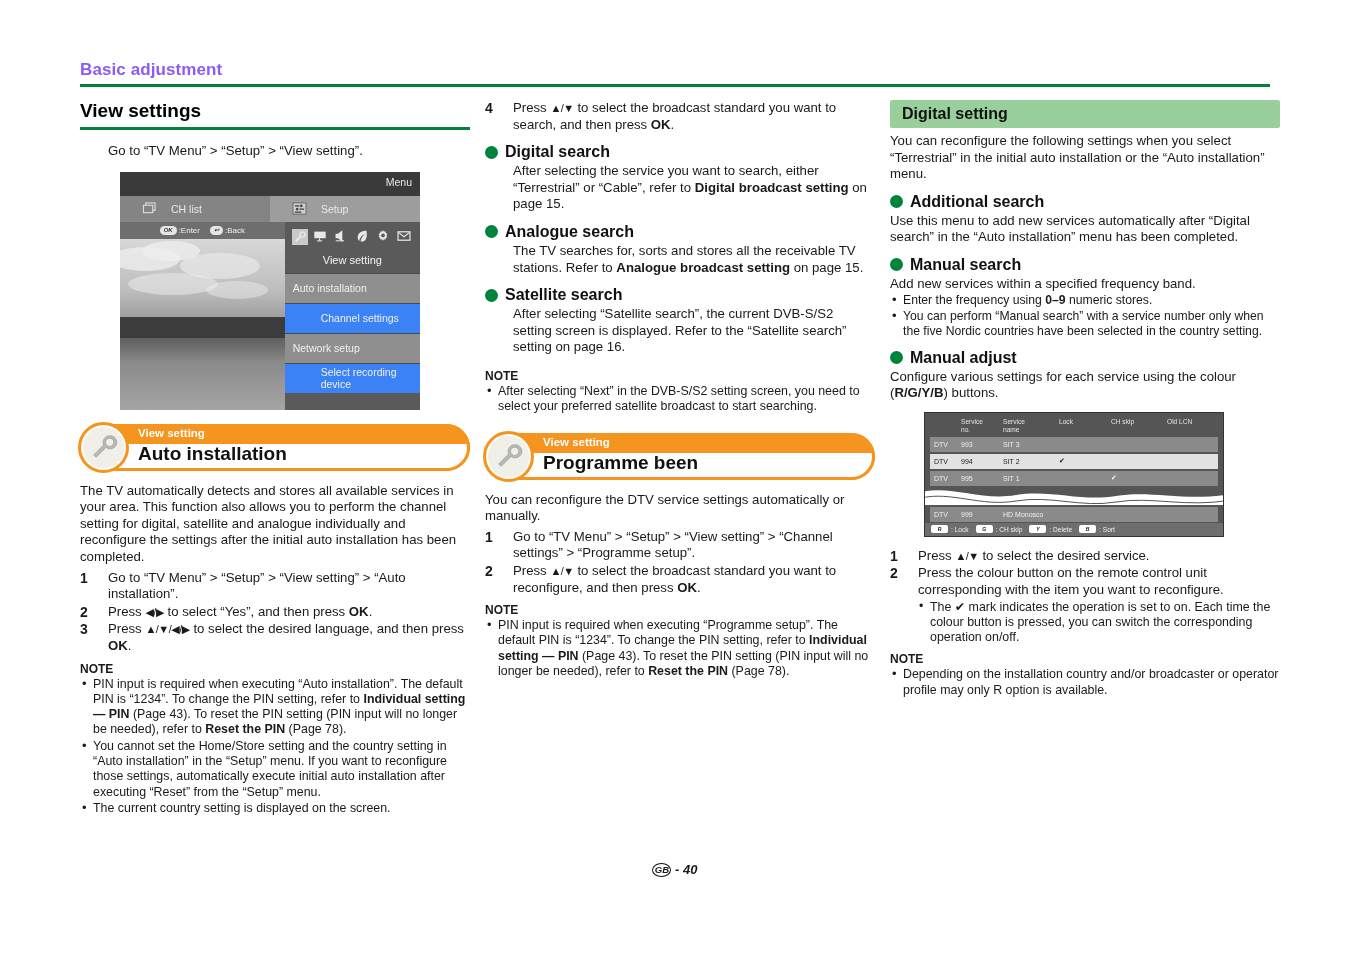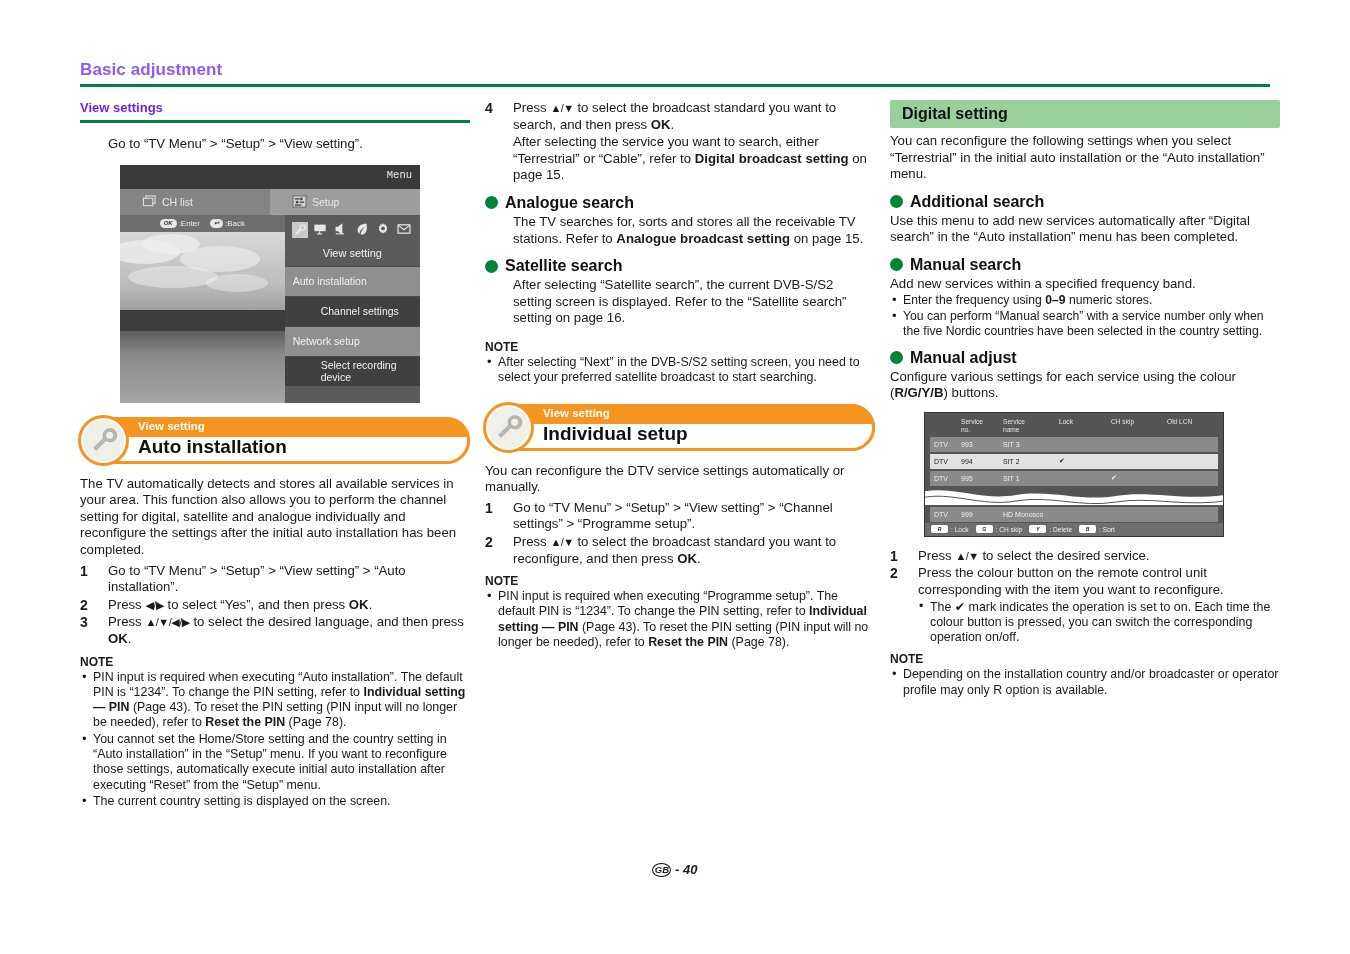--- a/index.html
+++ b/index.html
@@ -25,21 +25,21 @@
   }
 
   .cols { position:absolute; left:0; top:100px; width:1350px; }
   .col { position:absolute; top:0; width:390px; }
   .col1 { left:80px; }
   .col2 { left:485px; }
   .col3 { left:890px; }
 
   
   .h1-green {
-    font-size:13px; font-weight:bold; color:#6d28d9; padding-bottom:5px;
+    font-size:19px; font-weight:bold; color:#000000; padding-bottom:5px;
   }
   .h1-rule { height:3px; background:#00843d; width:100%; margin-bottom:13px; }
 
   .band-green {
     background:#98cf9b; padding:5px 12px; font-size:16px; font-weight:bold;
     color:#111; border-radius:2px;
   }
   .band-orange {
     background:#f6b councils;
   }
@@ -121,25 +121,25 @@
   
   .tvshot {
     width:300px; height:238px; margin:12px 0 0 40px;
     position:relative; background:#4a4a4a; font-size:0;
   }
   .tv-titlebar {
     height:24px; background:#3a3a3a; position:relative;
   }
   .tv-titlebar .mlabel {
     position:absolute; right:8px; top:4px; color:#e8e8e8;
-    font-size:10.5px; font-family:Liberation Mono, monospace;
+    font-size:10.5px; font-family:Liberation Sans, sans-serif;
   }
   .tv-tabs { display:flex; height:26px; }
   .tv-tab {
-    flex:1; display:flex; align-items:center; gap:5px; padding-left:22px;
+    flex:1; display:flex; align-items:center; gap:14px; padding-left:22px;
     font-size:10.5px; color:#e9e9e9; font-family:"Liberation Sans", sans-serif;
   }
   .tv-tab.left { background:#848484; }
   .tv-tab.right { background:#9d9d9d; }
   .tv-icon-sq {
     width:15px; height:13px; flex:0 0 auto; position:relative;
   }
   .tv-body { display:flex; height:188px; }
   .tv-left { width:180px; position:relative; }
   .tv-hint {
@@ -175,21 +175,21 @@
   .tv-vs-label {
     text-align:center; color:#f2f2f2; font-size:11px; padding:2px 0 7px 0;
     font-family:"Liberation Sans", sans-serif;
   }
   .tv-item {
     height:30px; display:flex; align-items:center; padding-left:8px;
     font-size:10.5px; color:#f0f0f0; font-family:"Liberation Sans", sans-serif;
     border-top:1px solid #4a4a4a;
   }
   .tv-item.a { background:#8f8f8f; }
-  .tv-item.b { background:#404040;padding-left:36px; }
+  .tv-item.b { background:#3b82f6;padding-left:36px; }
 
   
   .svcshot {
     width:300px; height:125px; margin:10px 0 0 34px;
     background:#555; position:relative; border:1px solid #333;
     overflow:hidden;
   }
   .svc-head {
     display:flex; padding:5px 0 3px 0; color:#e3e3e3; font-size:6.6px;
     font-family:"Liberation Sans", sans-serif;
@@ -397,20 +397,24 @@
 
   <div class="col col2">
 
     <div class="steps" style="margin-top:0">
       <div class="step">
         <div class="num">4</div>
         <div class="txt"><span>Press </span><span class="arrow">▲/▼</span><span> to select the broadcast standard you want to search, and then press </span><b>OK</b><span>.</span></div>
       </div>
     </div>
 
+    <div class="h2-dot">
+      <span class="dot"></span>
+      <span>Digital search</span>
+    </div>
     <p class="body indent"><span>After selecting the service you want to search, either “Terrestrial” or “Cable”, refer to </span><b>Digital broadcast setting</b><span> on page 15.</span></p>
 
     <div class="h2-dot">
       <span class="dot"></span>
       <span>Analogue search</span>
     </div>
     <p class="body indent"><span>The TV searches for, sorts and stores all the receivable TV stations. Refer to </span><b>Analogue broadcast setting</b><span> on page 15.</span></p>
 
     <div class="h2-dot">
       <span class="dot"></span>
@@ -426,21 +430,21 @@
     <div class="pill" style="margin-top:18px">
       <div class="pill-body"></div>
       <div class="pill-top"></div>
       <div class="badge">
         <svg viewBox="0 0 32 32">
             <path d="M22 4a7 7 0 0 0-6.4 9.8L5 24.4 7.6 27l10.6-10.6A7 7 0 1 0 22 4zm0 2.6a4.4 4.4 0 1 1 0 8.8 4.4 4.4 0 0 1 0-8.8z" fill="#b9b9b9" stroke="#8d8d8d" stroke-width=".6"></path>
           </svg>
       </div>
       <div class="labels">
         <div class="kicker">View setting</div>
-        <div class="big">Individual setup</div>
+        <div class="big">Programme been</div>
       </div>
     </div>
 
     <p class="body">You can reconfigure the DTV service settings automatically or manually.</p>
 
     <div class="steps">
       <div class="step">
         <div class="num">1</div>
         <div class="txt">Go to “TV Menu” &gt; “Setup” &gt; “View setting” &gt; “Channel settings” &gt; “Programme setup”.</div>
       </div>

